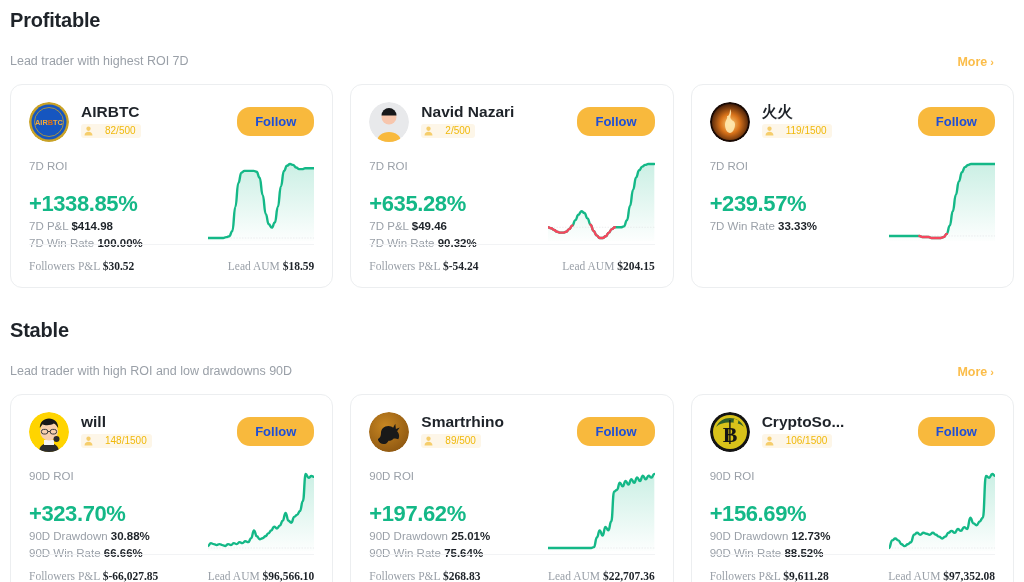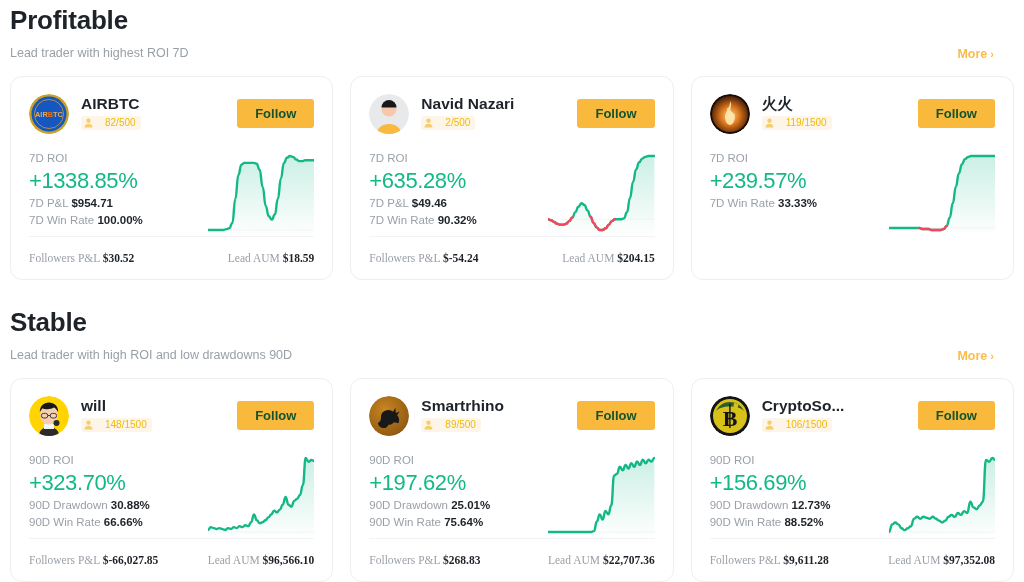--- a/index.html
+++ b/index.html
@@ -9,26 +9,26 @@
     font-family: "Liberation Sans", sans-serif;
     -webkit-font-smoothing: antialiased;
     overflow: hidden;
   }
   .page { width: 1024px; height: 582px; position: relative; padding: 0 10px; }
 
   
   .section { position: relative; }
   .sec-head { position: relative; padding-top: 8px; }
   .sec-title {
-    font-size: 26px; font-weight: 700; color: #1e2329;
+    font-size: 20px; font-weight: 700; color: #1e2329;
     letter-spacing: -0.2px; line-height: 24px;
   }
   .sec-sub {
     font-size: 12.5px; color: #9aa0a8; line-height: 18px;
-    margin-top: 12px;
+    margin-top: 20px;
   }
   .more-link {
     position: absolute; right: 20px; bottom: 1px;
     font-size: 12.5px; font-weight: 600; color: #fbbd4a;
     cursor: pointer; display: flex; align-items: center; gap: 3px;
     user-select: none;
   }
   .more-chev { font-size: 11px; line-height: 1; font-weight: 700; }
 
   
@@ -60,35 +60,35 @@
   }
   .slots {
     display: inline-flex; align-items: center; gap: 12px;
     background: #fdf6e8; border-radius: 3px;
     padding: 1px 5px 1px 3px; margin-top: 3px;
   }
   .slots-icon { width: 9px; height: 10px; display: block; }
   .slots-txt { font-size: 10px; color: #f0b90b; font-weight: 500; line-height: 12px; }
   .follow-btn {
     margin-left: auto; flex: 0 0 auto;
-    background: #f8b93d; color: #14532d;
-    border: none; border-radius: 3px;
+    background: #f8b93d; color: #1d4ed8;
+    border: none; border-radius: 13px;
     font-family: "Liberation Sans", sans-serif;
     font-size: 13px; font-weight: 600;
     padding: 7px 18px; cursor: pointer;
     margin-top: 6px; white-space: nowrap;
   }
 
   
   .card-body { display: flex; margin-top: 12px; gap: 29px; }
   .stats { flex: 0 0 auto; width: 150px; }
   .roi-label { font-size: 11.5px; color: #9aa0a8; line-height: 15px; }
   .roi-value {
-    font-size: 22px; font-weight: 400; color: #14b887;
-    line-height: 27px; margin-top: 1px; letter-spacing: -0.4px;
+    font-size: 22px; font-weight: 700; color: #14b887;
+    line-height: 27px; margin-top: 16px; letter-spacing: -0.4px;
     white-space: nowrap;
   }
   .stat-line {
     font-size: 11.5px; color: #9aa0a8; line-height: 16px; margin-top: 1px;
     white-space: nowrap;
   }
   .stat-line b { color: #1e2329; font-weight: 700; }
 
   .spark { flex: 1; position: relative; height: 80px; margin-top: 2px; }
   .spark svg { display: block; width: 100%; height: 100%; }
@@ -140,21 +140,21 @@
               </svg>
               <span class="slots-txt">82/500</span>
             </div>
           </div>
           <button class="follow-btn">Follow</button>
         </div>
         <div class="card-body">
           <div class="stats">
             <div class="roi-label">7D ROI</div>
             <div class="roi-value">+1338.85%</div>
-            <div class="stat-line"><span>7D P&amp;L</span> <b>$954.71</b></div>
+            <div class="stat-line"><span>7D P&amp;L</span> <b>$414.98</b></div>
             <div class="stat-line"><span>7D Win Rate</span> <b>100.00%</b></div>
           </div>
           <div class="spark">
               <svg viewBox="0 0 300 160" preserveAspectRatio="none">
        <defs>
          <linearGradient id="sg0" x1="0" y1="0" x2="0" y2="1">
            <stop offset="0%" stop-color="#14b887" stop-opacity="0.22"></stop>
            <stop offset="100%" stop-color="#14b887" stop-opacity="0.01"></stop>
          </linearGradient>
        </defs>

